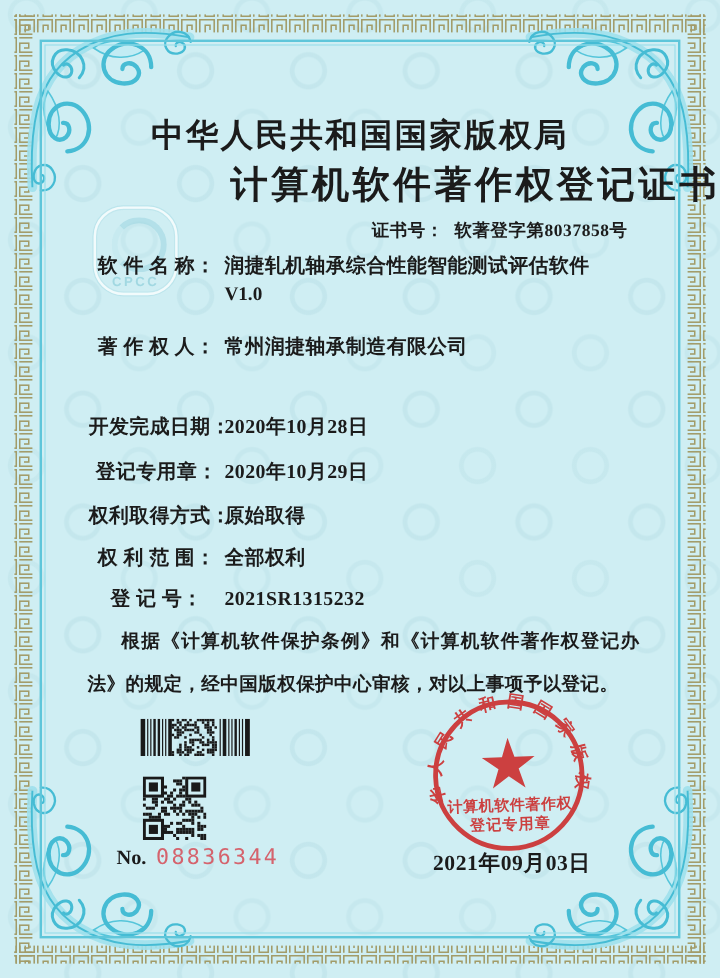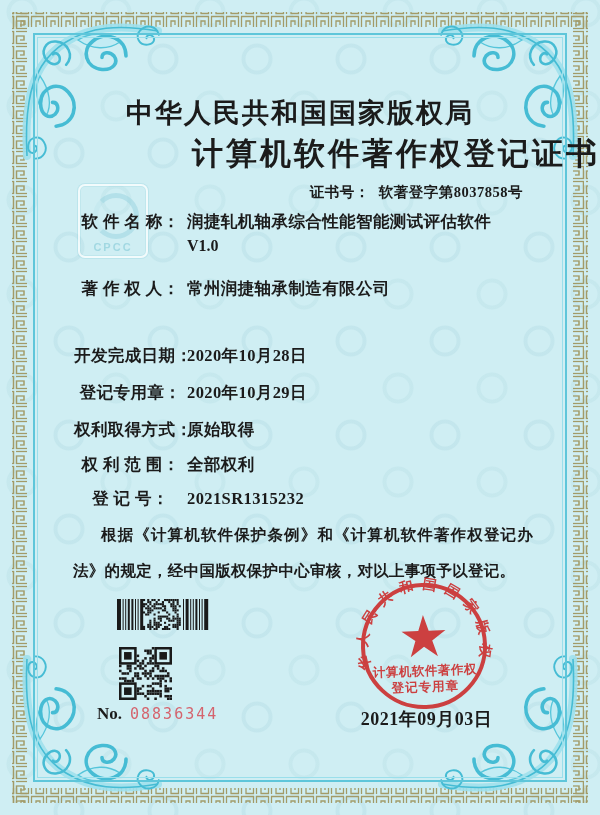--- a/index.html
+++ b/index.html
@@ -11,22 +11,22 @@
     background-image:
       radial-gradient(circle, rgba(120,180,192,0) 11px, rgba(120,180,192,0.13) 12px 15px, rgba(120,180,192,0) 16px),
       radial-gradient(circle, rgba(120,180,192,0) 11px, rgba(120,180,192,0.10) 12px 15px, rgba(120,180,192,0) 16px);
     background-size:94px 94px,94px 94px;
     background-position:22px 12px,69px 59px;
   }
   .deco{position:absolute;left:0;top:0;pointer-events:none;}
   .frame1{position:absolute;inset:33px;border:2px solid #5ec6da;pointer-events:none;}
   .frame2{position:absolute;inset:37px;border:1px solid #9adfeb;pointer-events:none;}
   .emboss{
-    position:absolute;left:78px;top:184px;width:66px;height:70px;
-    border:2px solid rgba(255,255,255,0.8);border-radius:7px;
+    position:absolute;left:78px;top:172px;width:66px;height:70px;
+    border:2px solid rgba(255,255,255,0.8);border-radius:25px;
     box-shadow:0 0 0 1px rgba(130,200,214,0.28), inset 0 0 0 1px rgba(130,200,214,0.22);
     opacity:.9;
   }
   .emboss .ring{
     position:absolute;left:13px;top:7px;width:36px;height:36px;border-radius:50%;
     border:5px solid rgba(150,210,222,0.55);border-left-color:rgba(150,210,222,0.15);
   }
   .emboss .cpcc{
     position:absolute;left:0;right:0;bottom:3px;text-align:center;
     font-family:"Liberation Sans",sans-serif;font-size:11px;font-weight:bold;
@@ -50,21 +50,21 @@
   .statement{
     position:absolute;left:73px;top:517px;width:460px;margin:0;
     font-size:15.5px;font-weight:bold;line-height:36px;letter-spacing:.3px;
     text-indent:28px;text-align:justify;
   }
   .barcode{position:absolute;left:117px;top:599px;}
   .qr{position:absolute;left:119px;top:647px;}
   .serial{position:absolute;left:97px;top:704px;font-size:17px;font-weight:bold;}
   .serial .num{
     font-family:"DejaVu Sans Mono","Liberation Mono",monospace;
-    font-size:15px;font-weight:normal;color:#d5636d;letter-spacing:2px;margin-left:8px;
+    font-size:18px;font-weight:normal;color:#d5636d;letter-spacing:2px;margin-left:8px;
   }
   .seal{position:absolute;left:349px;top:571px;opacity:.93;transform:rotate(-2deg);}
   .seal-ring-text{font-size:14px;font-weight:bold;letter-spacing:8px;fill:#cc3333;
     font-family:"Liberation Serif","DejaVu Serif",serif;}
   .seal-line{fill:#cc3333;font-weight:bold;text-anchor:middle;
     font-family:"Liberation Serif","DejaVu Serif",serif;}
   .seal-date{
     position:absolute;left:344px;top:707px;width:165px;text-align:center;
     font-size:18px;font-weight:bold;letter-spacing:.5px;
   }

